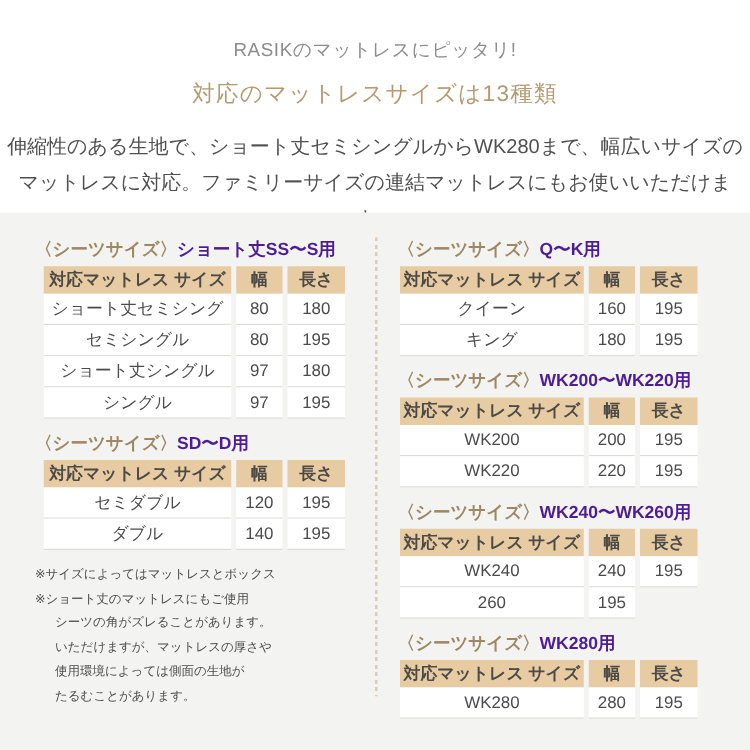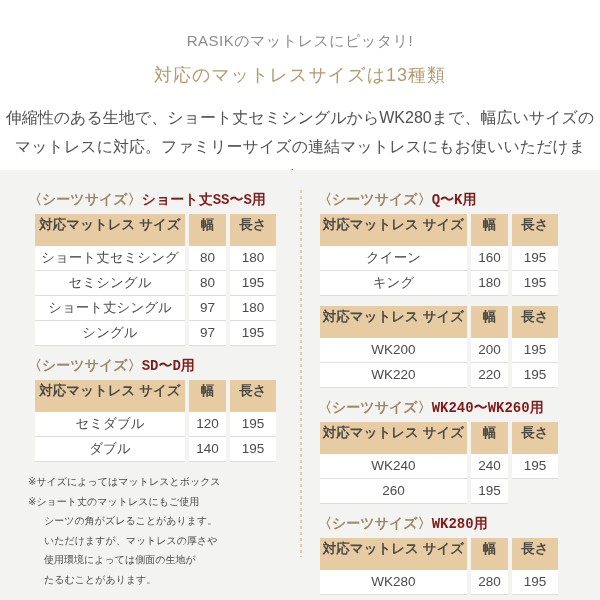--- a/index.html
+++ b/index.html
@@ -17,26 +17,26 @@
   .cols{display:flex;align-items:flex-start;}
   .col-left{width:248px;margin-right:42px;flex:0 0 auto;}
   .col-right{width:240px;flex:0 0 auto;}
   .divider{position:absolute;left:300px;top:20px;height:367px;width:2px;
     background:repeating-linear-gradient(to bottom,#dbcdae 0 3px,rgba(0,0,0,0) 3px 6px);}
 
   
   .sheet-section{margin-bottom:10px;}
   .section-title{margin:0 0 4px 0;font-size:14px;line-height:19px;font-weight:bold;}
   .section-title .prefix{color:#9d8866;}
-  .section-title .range{color:#7f1d1d;font-family:Liberation Mono, monospace;}
+  .section-title .range{color:#4c1d95;}
 
   .size-table{display:grid;grid-template-columns:1fr 37px 46px;column-gap:4px;}
   .col-left .size-table{margin-left:7px;width:241px;}
   .col-right .size-table{margin-left:2px;width:238px;}
-  .th{background:#e7cba3;height:32px;line-height:22px;text-align:center;
+  .th{background:#e7cba3;height:22px;line-height:22px;text-align:center;
       font-size:13.5px;font-weight:bold;color:#4c4a45;}
   .td{background:#ffffff;box-sizing:border-box;height:25px;line-height:24px;text-align:center;
       font-size:13.5px;color:#4b4b4b;border-bottom:1px solid #dddddb;}
 
   
   .notes{margin-top:10px;width:246px;font-size:10px;line-height:19.5px;color:#4b4b4b;}
   .note-line{white-space:nowrap;}
   .note-cont{padding-left:16px;}
 </style>
 </head>
@@ -114,20 +114,21 @@
             <div class="td">クイーン</div>
             <div class="td">160</div>
             <div class="td">195</div>
             <div class="td">キング</div>
             <div class="td">180</div>
             <div class="td">195</div>
           </div>
         </section>
 
         <section class="sheet-section">
+          <h2 class="section-title"><span class="prefix">〈シーツサイズ〉</span><span class="range">WK200〜WK220用</span></h2>
           <div class="size-table">
             <div class="th">対応マットレス サイズ</div>
             <div class="th">幅</div>
             <div class="th">長さ</div>
             <div class="td">WK200</div>
             <div class="td">200</div>
             <div class="td">195</div>
             <div class="td">WK220</div>
             <div class="td">220</div>
             <div class="td">195</div>

